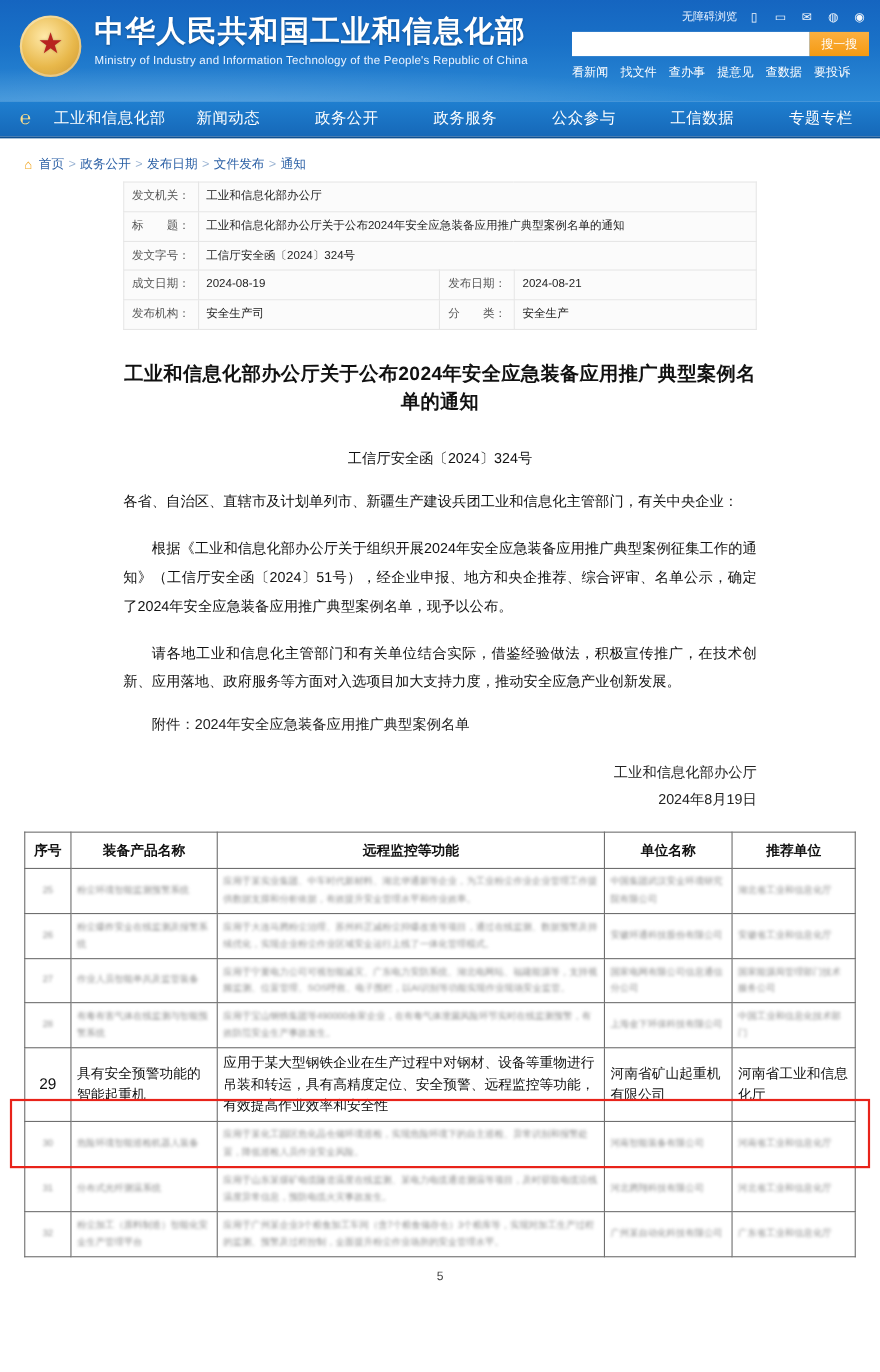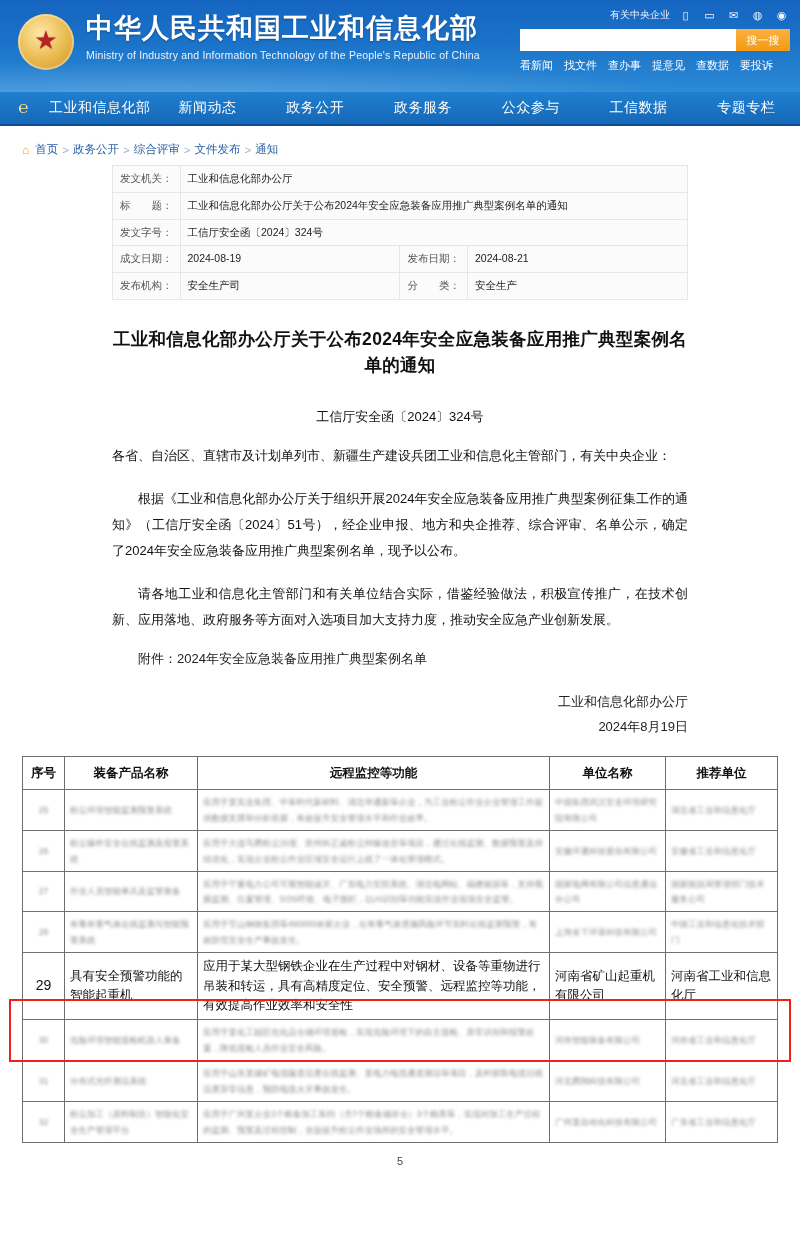--- a/index.html
+++ b/index.html
@@ -181,21 +181,21 @@
   <div class="banner-left">
     <div class="emblem"></div>
     <div class="titles">
       <div class="title-cn">中华人民共和国工业和信息化部</div>
       <div class="title-en">Ministry of Industry and Information Technology of the People's Republic of China</div>
     </div>
   </div>
 
   <div class="banner-right">
     <div class="access-row">
-      <span>有关中央企业</span>
+      <span>无障碍浏览</span>
       <span class="ico">▯</span>
       <span class="ico">▭</span>
       <span class="ico">✉</span>
       <span class="ico">◍</span>
       <span class="ico">◉</span>
     </div>
     <div class="search-row">
       <input class="search-input" type="text" placeholder="" style="">
       <button class="search-btn">搜一搜</button>
     </div>
@@ -223,21 +223,21 @@
   </div>
 </div>
 <div class="strip"></div>
 
 <div class="crumb">
   <span class="h-ico">⌂</span>
   <a>首页</a>
   <span class="sep">&gt;</span>
   <a>政务公开</a>
   <span class="sep">&gt;</span>
-  <a>综合评审</a>
+  <a>发布日期</a>
   <span class="sep">&gt;</span>
   <a>文件发布</a>
   <span class="sep">&gt;</span>
   <a>通知</a>
 </div>
 
 <div class="wrap">
 
   <table class="meta">
     <tbody>

